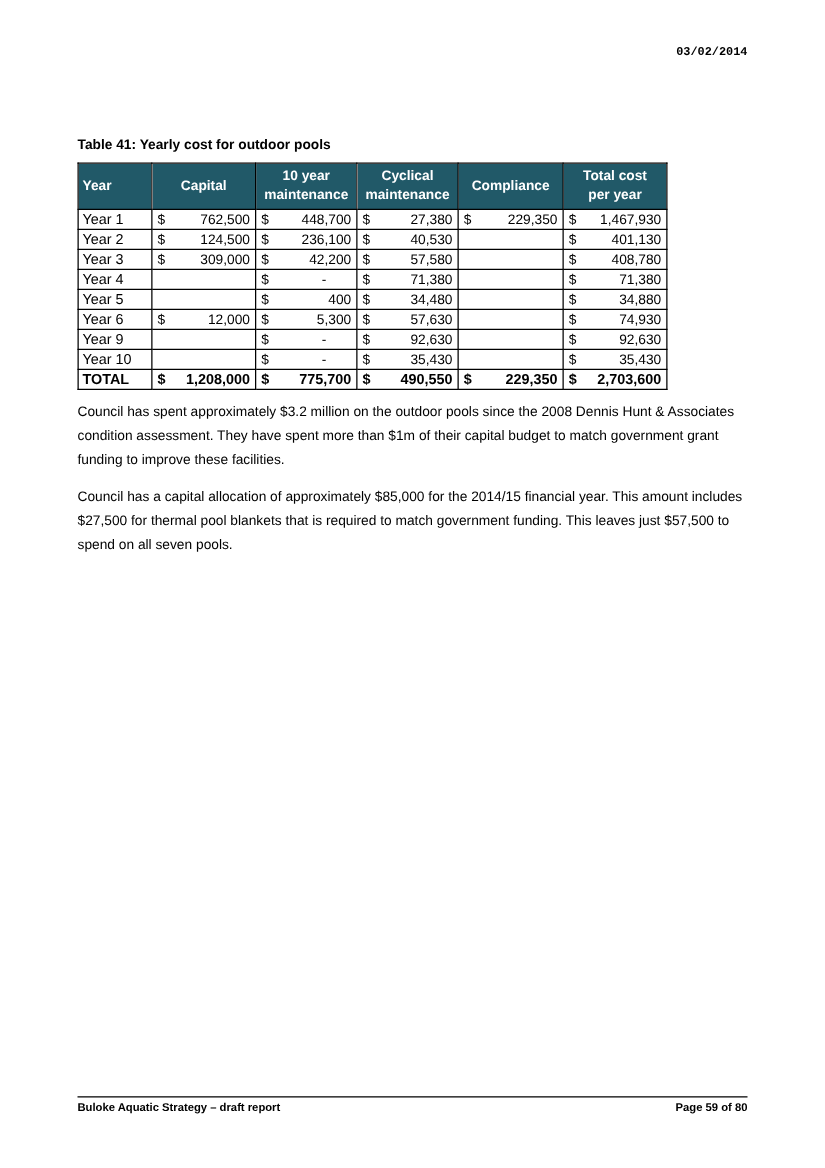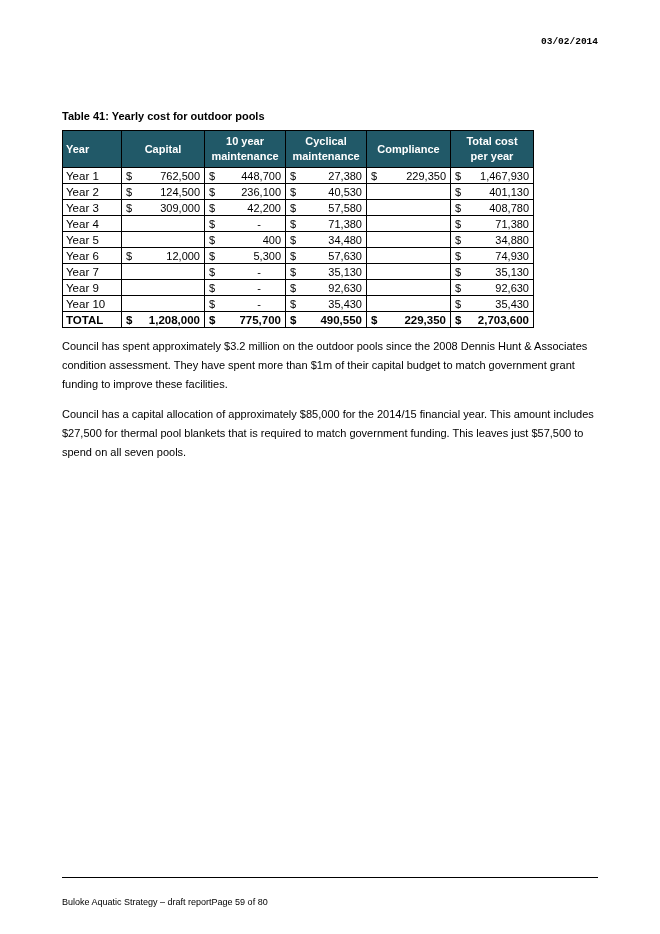--- a/index.html
+++ b/index.html
@@ -58,23 +58,23 @@
   .para {
     font-size:11px;
     line-height:19px;
     margin:9px 0 0 0;
     width:537px;
   }
   .para + .para { margin-top:11px; }
   .footer {
     position:absolute; left:62px; right:62px; top:877px;
     border-top:1px solid #000;
-    padding-top:19px;
-    display:flex; 
-    font-size:9px; font-weight:normal;
+    padding-top:3px;
+    display:flex; justify-content:space-between;
+    font-size:9px; font-weight:bold;
   }
 </style>
 </head>
 <body>
 
 <div class="page">
 
   <div class="date">03/02/2014</div>
 
   <div class="content">
@@ -215,37 +215,20 @@
               <span class="cur">$</span>
               <span class="amt">57,630</span>
             </td>
             <td></td>
             <td class="money">
               <span class="cur">$</span>
               <span class="amt">74,930</span>
             </td>
           </tr>
           <tr>
-            <td class="year">Year 7</td>
-            <td></td>
-            <td class="money dash">
-              <span class="cur">$</span>
-              <span class="amt">-</span>
-            </td>
-            <td class="money">
-              <span class="cur">$</span>
-              <span class="amt">35,130</span>
-            </td>
-            <td></td>
-            <td class="money">
-              <span class="cur">$</span>
-              <span class="amt">35,130</span>
-            </td>
-          </tr>
-          <tr>
             <td class="year">Year 9</td>
             <td></td>
             <td class="money dash">
               <span class="cur">$</span>
               <span class="amt">-</span>
             </td>
             <td class="money">
               <span class="cur">$</span>
               <span class="amt">92,630</span>
             </td>

